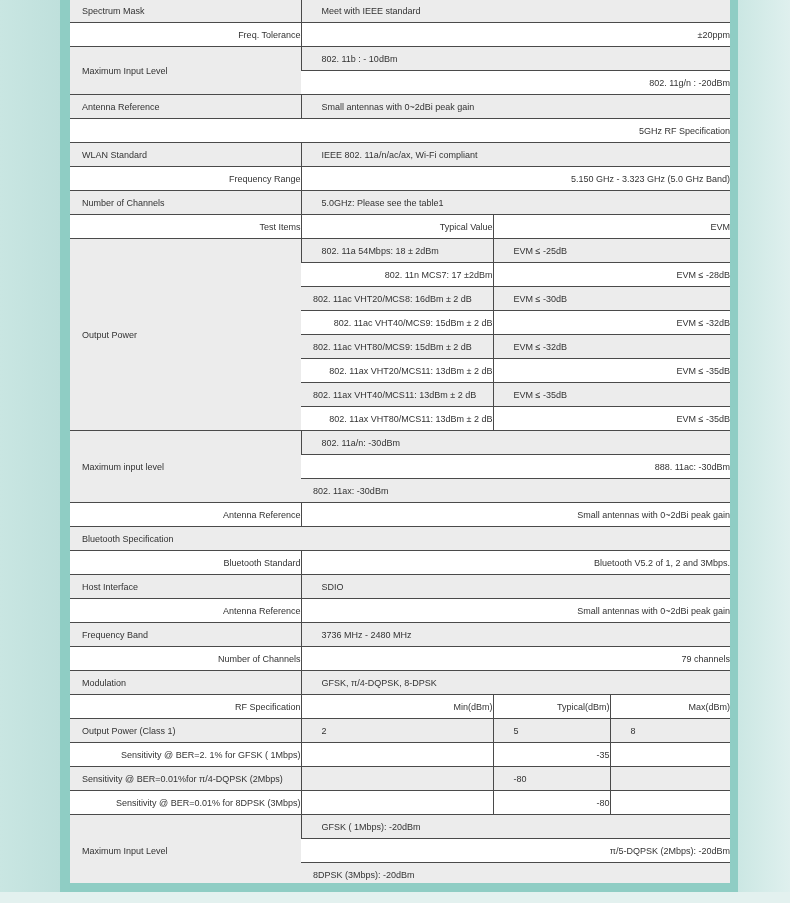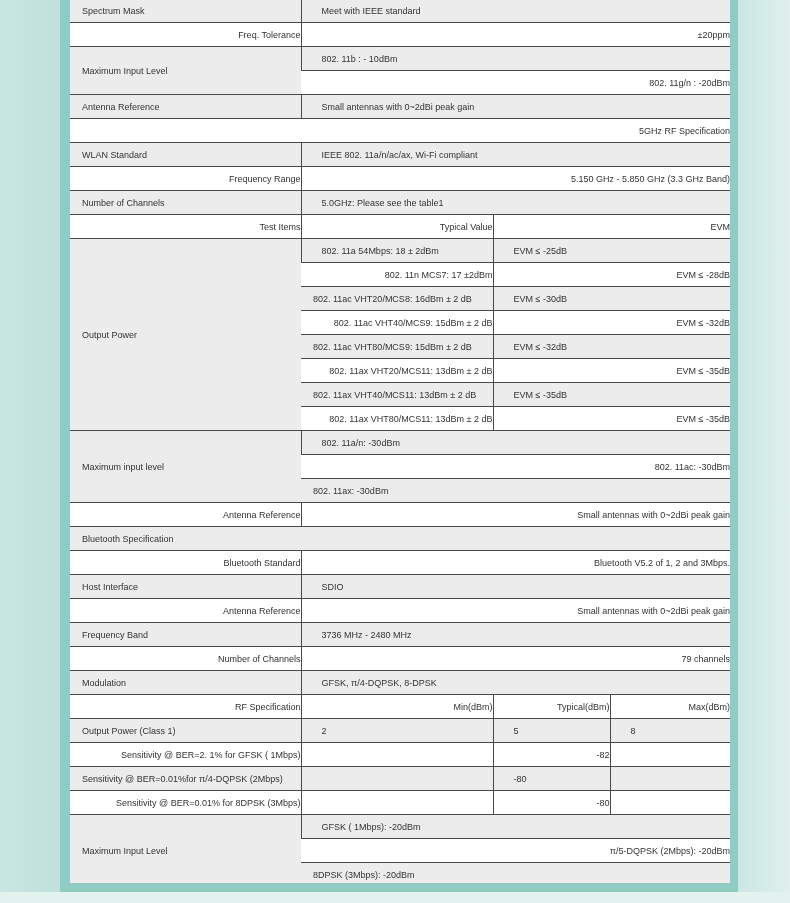--- a/index.html
+++ b/index.html
@@ -79,21 +79,21 @@
 
   <tr class="w">
     <td colspan="4">5GHz RF Specification</td>
   </tr>
   <tr class="g">
     <td>WLAN Standard</td>
     <td colspan="3">IEEE 802. 11a/n/ac/ax, Wi-Fi compliant</td>
   </tr>
   <tr class="w">
     <td>Frequency Range</td>
-    <td colspan="3">5.150 GHz - 5.850 GHz (3.3 GHz Band)</td>
+    <td colspan="3">5.150 GHz - 3.323 GHz (5.0 GHz Band)</td>
   </tr>
   <tr class="g">
     <td>Number of Channels</td>
     <td colspan="3">5.0GHz:  Please see the table1</td>
   </tr>
   <tr class="w">
     <td>Test Items</td>
     <td>Typical Value</td>
     <td colspan="2">EVM</td>
   </tr>
@@ -130,21 +130,21 @@
   <tr class="w">
     <td>802. 11ax VHT80/MCS11: 13dBm ± 2 dB</td>
     <td colspan="2">EVM ≤ -35dB</td>
   </tr>
 
   <tr class="g">
     <td rowspan="3" class="g">Maximum input level</td>
     <td colspan="3">802. 11a/n: -30dBm</td>
   </tr>
   <tr class="w">
-    <td colspan="3">802. 11ac: -30dBm</td>
+    <td colspan="3">888. 11ac: -30dBm</td>
   </tr>
   <tr class="g">
     <td colspan="3">802. 11ax: -30dBm</td>
   </tr>
   <tr class="w">
     <td>Antenna Reference</td>
     <td colspan="3">Small antennas with 0~2dBi peak gain</td>
   </tr>
 
   <tr class="g">
@@ -182,21 +182,21 @@
   </tr>
   <tr class="g">
     <td>Output Power (Class 1)</td>
     <td>2</td>
     <td>5</td>
     <td>8</td>
   </tr>
   <tr class="w">
     <td>Sensitivity @ BER=2. 1% for GFSK ( 1Mbps)</td>
     <td></td>
-    <td>-82</td>
+    <td>-35</td>
     <td></td>
   </tr>
   <tr class="g">
     <td>Sensitivity @ BER=0.01%for π/4-DQPSK (2Mbps)</td>
     <td></td>
     <td>-80</td>
     <td></td>
   </tr>
   <tr class="w">
     <td>Sensitivity @ BER=0.01% for 8DPSK (3Mbps)</td>

